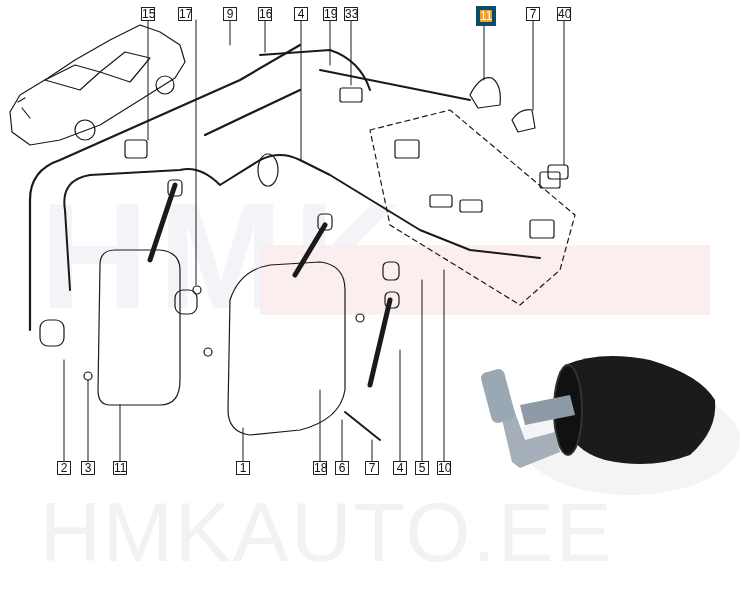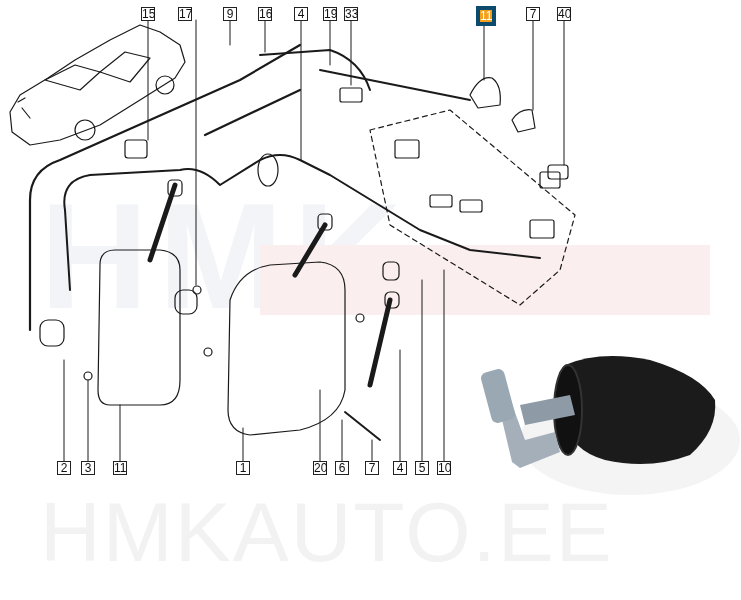--- a/index.html
+++ b/index.html
@@ -117,18 +117,18 @@
 <div class="lbl" style="left:323px;top:7px">19</div>
 <div class="lbl" style="left:344px;top:7px">33</div>
 <div class="lbl hl" style="left:476px;top:6px">11</div>
 <div class="lbl" style="left:526px;top:7px">7</div>
 <div class="lbl" style="left:557px;top:7px">40</div>
 
 <div class="lbl" style="left:57px;top:461px">2</div>
 <div class="lbl" style="left:81px;top:461px">3</div>
 <div class="lbl" style="left:113px;top:461px">11</div>
 <div class="lbl" style="left:236px;top:461px">1</div>
-<div class="lbl" style="left:313px;top:461px">20</div>
+<div class="lbl" style="left:313px;top:461px">18</div>
 <div class="lbl" style="left:335px;top:461px">6</div>
 <div class="lbl" style="left:365px;top:461px">7</div>
 <div class="lbl" style="left:393px;top:461px">4</div>
 <div class="lbl" style="left:415px;top:461px">5</div>
 <div class="lbl" style="left:437px;top:461px">10</div>
 
 </body></html>

